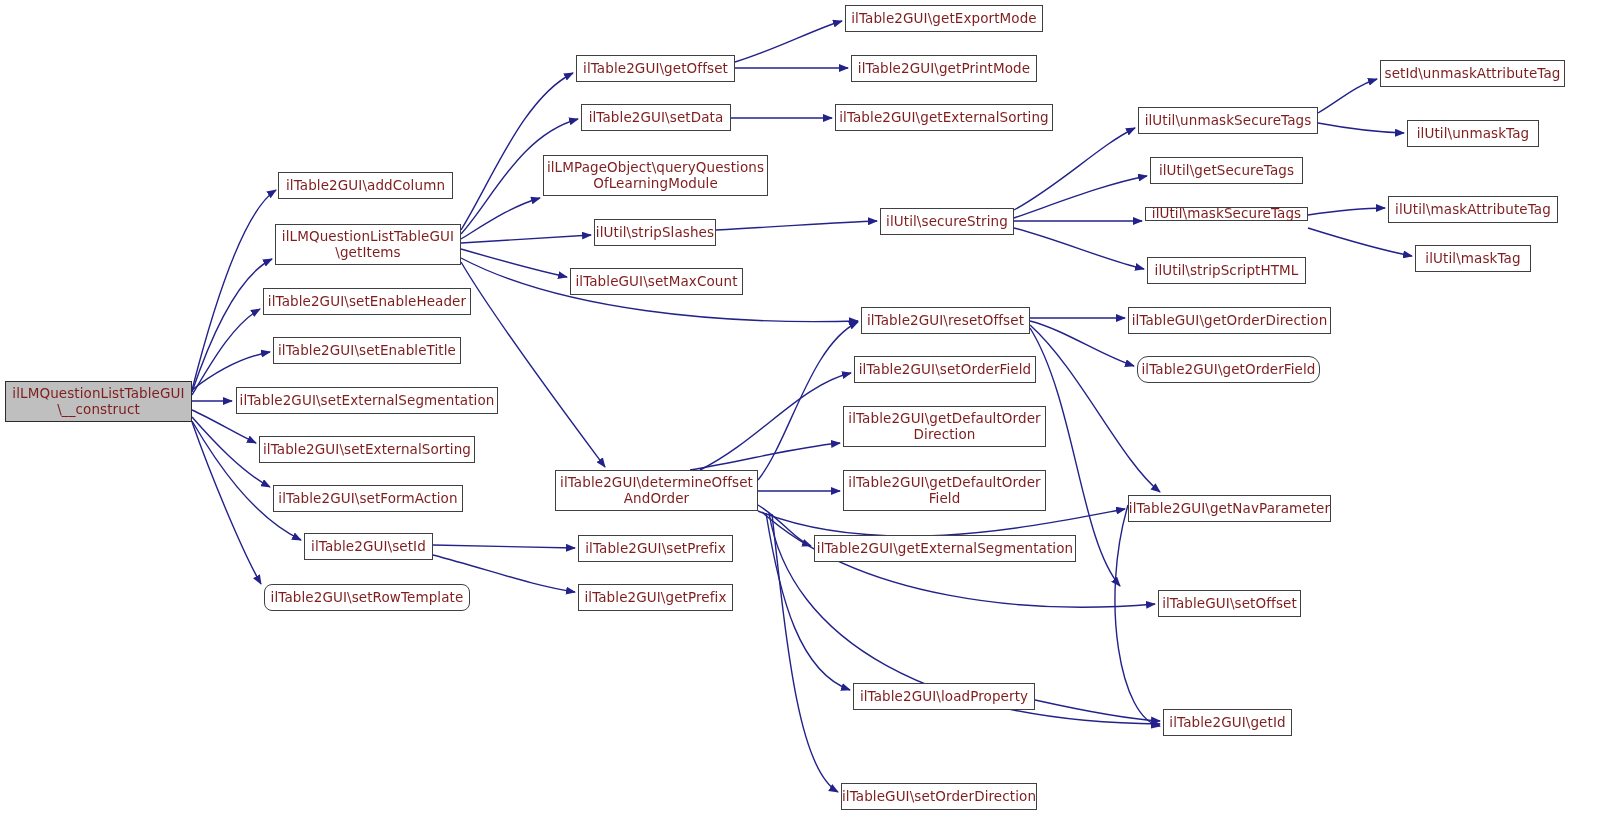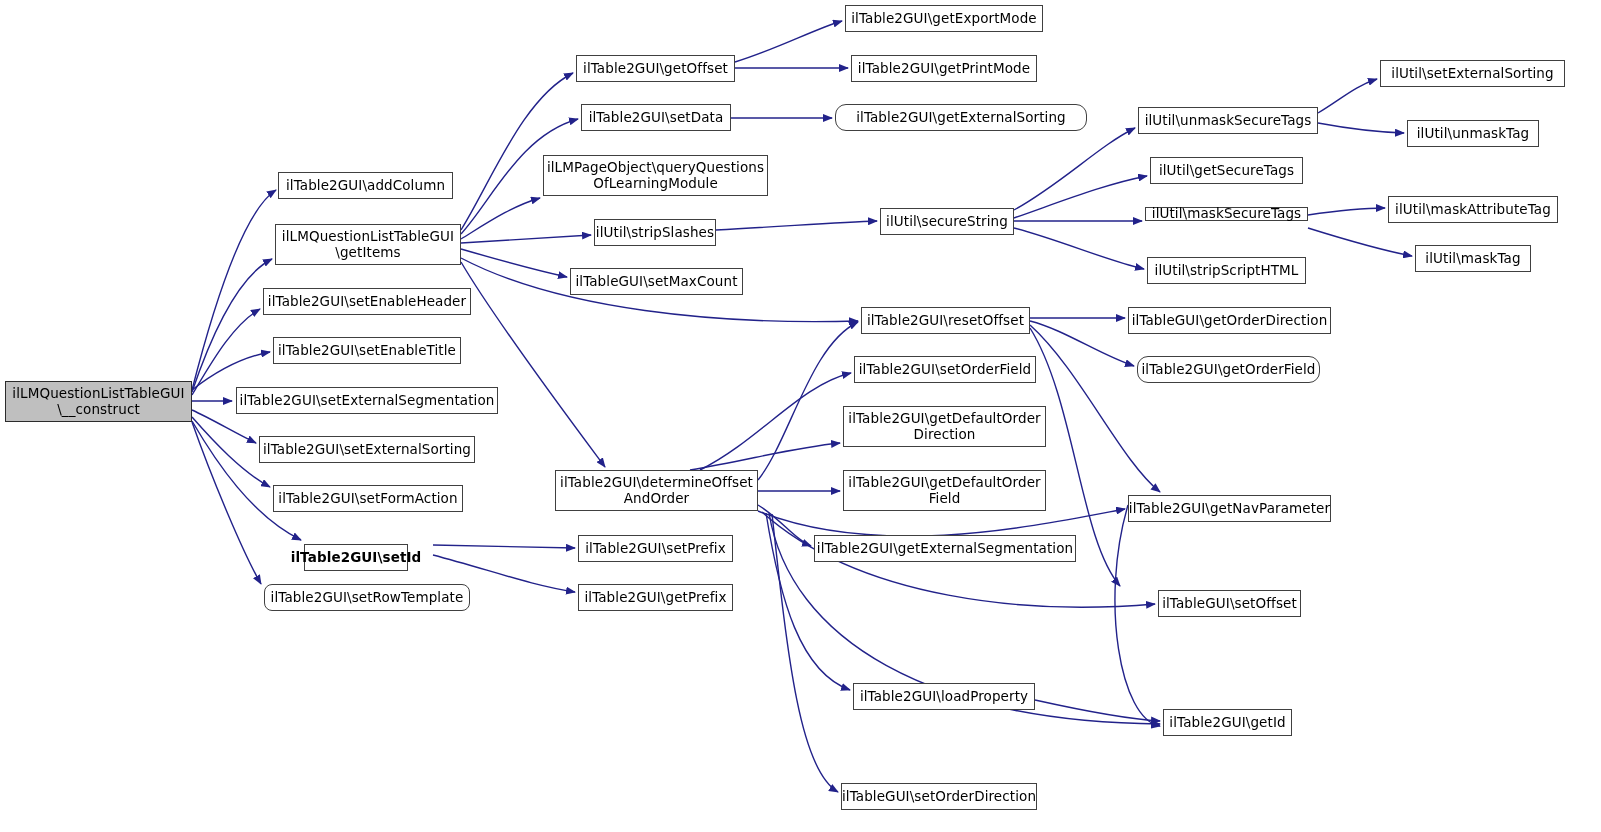--- a/index.html
+++ b/index.html
@@ -1,20 +1,20 @@
 <!DOCTYPE html>
 <html><head>
 <meta charset="utf-8">
 <style>
   html,body{margin:0;padding:0;background:#ffffff;}
   #stage{position:relative;width:1601px;height:832px;background:#ffffff;
          font-family:"DejaVu Sans","Liberation Sans",sans-serif;overflow:hidden;}
   #edges{position:absolute;left:0;top:0;width:1601px;height:832px;}
   .node{position:absolute;box-sizing:border-box;border:1px solid #404040;
-        background:#ffffff;color:#000000;display:flex;align-items:center;
+        background:#ffffff;color:#7f1d1d;display:flex;align-items:center;
         justify-content:center;text-align:center;line-height:1.12;
         font-size:13.5px;letter-spacing:0.1px;white-space:pre-line;}
   .node.root{background:#bfbfbf;border-color:#2b2b2b;}
 </style>
 </head>
 <body>
 
 <div id="stage">
   <svg id="edges" viewBox="0 0 1601 832">
     <defs>
@@ -75,52 +75,52 @@
       <div class="node root" style="left: 5px; top: 381px; width: 187px; height: 41px;">ilLMQuestionListTableGUI
 \__construct</div>
       <div class="node" style="left: 278px; top: 172px; width: 175px; height: 27px;">ilTable2GUI\addColumn</div>
       <div class="node" style="left: 275px; top: 224px; width: 186px; height: 41px;">ilLMQuestionListTableGUI
 \getItems</div>
       <div class="node" style="left: 263px; top: 288px; width: 208px; height: 27px;">ilTable2GUI\setEnableHeader</div>
       <div class="node" style="left: 273px; top: 337px; width: 188px; height: 27px;">ilTable2GUI\setEnableTitle</div>
       <div class="node" style="left: 236px; top: 387px; width: 262px; height: 27px;">ilTable2GUI\setExternalSegmentation</div>
       <div class="node" style="left: 259px; top: 436px; width: 216px; height: 27px;">ilTable2GUI\setExternalSorting</div>
       <div class="node" style="left: 273px; top: 485px; width: 190px; height: 27px;">ilTable2GUI\setFormAction</div>
-      <div class="node" style="left: 304px; top: 544px; width: 104px; height: 27px; font-weight: bold;">ilTable2GUI\setId</div>
+      <div class="node" style="left: 304px; top: 533px; width: 129px; height: 27px;">ilTable2GUI\setId</div>
       <div class="node" style="left: 264px; top: 584px; width: 206px; height: 27px; border-radius: 8px;">ilTable2GUI\setRowTemplate</div>
       <div class="node" style="left: 576px; top: 55px; width: 159px; height: 27px;">ilTable2GUI\getOffset</div>
       <div class="node" style="left: 581px; top: 104px; width: 150px; height: 27px;">ilTable2GUI\setData</div>
       <div class="node" style="left: 543px; top: 155px; width: 225px; height: 41px;">ilLMPageObject\queryQuestions
 OfLearningModule</div>
       <div class="node" style="left: 594px; top: 219px; width: 122px; height: 27px;">ilUtil\stripSlashes</div>
       <div class="node" style="left: 570px; top: 268px; width: 173px; height: 27px;">ilTableGUI\setMaxCount</div>
       <div class="node" style="left: 555px; top: 470px; width: 203px; height: 41px;">ilTable2GUI\determineOffset
 AndOrder</div>
       <div class="node" style="left: 578px; top: 535px; width: 155px; height: 27px;">ilTable2GUI\setPrefix</div>
       <div class="node" style="left: 578px; top: 584px; width: 155px; height: 27px;">ilTable2GUI\getPrefix</div>
       <div class="node" style="left: 845px; top: 5px; width: 198px; height: 27px;">ilTable2GUI\getExportMode</div>
       <div class="node" style="left: 851px; top: 55px; width: 186px; height: 27px;">ilTable2GUI\getPrintMode</div>
-      <div class="node" style="left: 835px; top: 104px; width: 252px; height: 27px; border-radius: 11px;">ilTable2GUI\getExternalSorting</div>
+      <div class="node" style="left: 835px; top: 104px; width: 218px; height: 27px;">ilTable2GUI\getExternalSorting</div>
       <div class="node" style="left: 880px; top: 208px; width: 134px; height: 27px;">ilUtil\secureString</div>
       <div class="node" style="left: 861px; top: 307px; width: 169px; height: 27px;">ilTable2GUI\resetOffset</div>
       <div class="node" style="left: 854px; top: 356px; width: 182px; height: 27px;">ilTable2GUI\setOrderField</div>
       <div class="node" style="left: 843px; top: 406px; width: 203px; height: 41px;">ilTable2GUI\getDefaultOrder
 Direction</div>
       <div class="node" style="left: 843px; top: 470px; width: 203px; height: 41px;">ilTable2GUI\getDefaultOrder
 Field</div>
       <div class="node" style="left: 814px; top: 535px; width: 262px; height: 27px;">ilTable2GUI\getExternalSegmentation</div>
       <div class="node" style="left: 853px; top: 683px; width: 182px; height: 27px;">ilTable2GUI\loadProperty</div>
       <div class="node" style="left: 841px; top: 783px; width: 196px; height: 27px;">ilTableGUI\setOrderDirection</div>
       <div class="node" style="left: 1138px; top: 107px; width: 180px; height: 27px;">ilUtil\unmaskSecureTags</div>
       <div class="node" style="left: 1150px; top: 157px; width: 153px; height: 27px;">ilUtil\getSecureTags</div>
       <div class="node" style="left: 1145px; top: 207px; width: 163px; height: 14px;">ilUtil\maskSecureTags</div>
       <div class="node" style="left: 1147px; top: 257px; width: 159px; height: 27px;">ilUtil\stripScriptHTML</div>
       <div class="node" style="left: 1128px; top: 307px; width: 203px; height: 27px;">ilTableGUI\getOrderDirection</div>
       <div class="node" style="left: 1137px; top: 356px; width: 183px; height: 27px; border-radius: 11px;">ilTable2GUI\getOrderField</div>
       <div class="node" style="left: 1128px; top: 495px; width: 203px; height: 27px;">ilTable2GUI\getNavParameter</div>
       <div class="node" style="left: 1158px; top: 590px; width: 143px; height: 27px;">ilTableGUI\setOffset</div>
       <div class="node" style="left: 1163px; top: 709px; width: 129px; height: 27px;">ilTable2GUI\getId</div>
-      <div class="node" style="left: 1380px; top: 60px; width: 185px; height: 27px;">ilUtil\setExternalSorting</div>
+      <div class="node" style="left: 1380px; top: 60px; width: 185px; height: 27px;">setId\unmaskAttributeTag</div>
       <div class="node" style="left: 1407px; top: 120px; width: 132px; height: 27px;">ilUtil\unmaskTag</div>
       <div class="node" style="left: 1388px; top: 196px; width: 170px; height: 27px;">ilUtil\maskAttributeTag</div>
       <div class="node" style="left: 1415px; top: 245px; width: 116px; height: 27px;">ilUtil\maskTag</div>
     </div>
 </div>
 
 </body></html>

